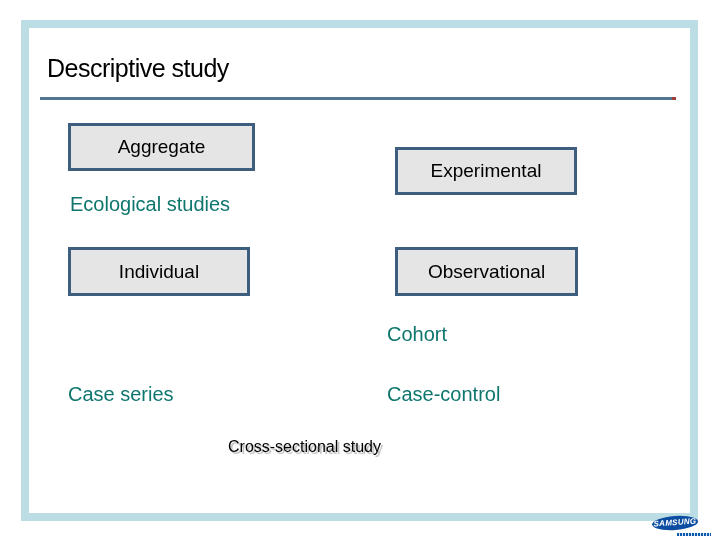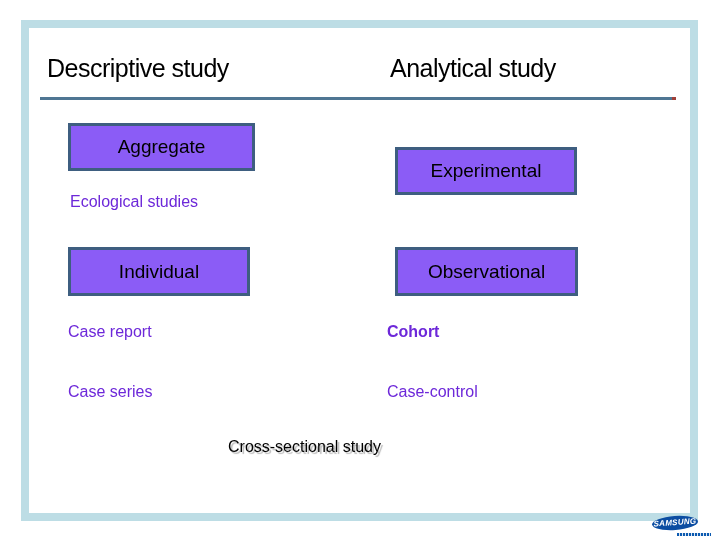--- a/index.html
+++ b/index.html
@@ -44,44 +44,44 @@
   .divider-tip {
     position: absolute;
     left: 672px;
     top: 97px;
     width: 4px;
     height: 3px;
     background: #a04038;
   }
   .node-box {
     position: absolute;
-    background: #8b5cf6;
+    background: #e5e5e5;
     border: 3px solid #3e5e80;
     display: flex;
     align-items: center;
     justify-content: center;
     font-size: 19px;
     color: #000000;
     box-sizing: border-box;
     white-space: nowrap;
   }
   .box-aggregate     { left: 68px;  top: 123px; width: 187px; height: 48px; }
   .box-experimental  { left: 395px; top: 123px; width: 182px; height: 48px; margin-top: 24px; }
   .box-individual    { left: 68px;  top: 247px; width: 182px; height: 49px; }
   .box-observational { left: 395px; top: 247px; width: 183px; height: 49px; }
   .plain-label {
     position: absolute;
-    font-size: 16px;
-    color: #6d28d9;
+    font-size: 20px;
+    color: #0f766e;
     white-space: nowrap;
   }
   .lbl-ecological   { left: 70px;  top: 193px; }
   .lbl-controlled   { left: 397px; top: 193px; }
   .lbl-case-report  { left: 68px;  top: 323px; }
-  .lbl-cohort       { left: 387px; top: 323px; font-weight: bold; }
+  .lbl-cohort       { left: 387px; top: 323px; }
   .lbl-case-series  { left: 68px;  top: 383px; }
   .lbl-case-control { left: 387px; top: 383px; }
   .footer-label {
     position: absolute;
     left: 228px;
     top: 438px;
     font-size: 16px;
     color: #000000;
     white-space: nowrap;
     text-shadow: 2px 2px 1px #b8b8b8;
@@ -118,37 +118,35 @@
 </style>
 </head>
 <body>
 
 <div class="page">
 
   <div class="frame"></div>
 
   <div class="col-header hdr-left">Descriptive study</div>
 
-  <div class="col-header hdr-right">Analytical study</div>
 
   <div class="divider"></div>
   <div class="divider-tip"></div>
 
   <div class="node-box box-aggregate">Aggregate</div>
 
   <div class="node-box box-experimental">Experimental</div>
 
   <div class="plain-label lbl-ecological">Ecological studies</div>
 
 
   <div class="node-box box-individual">Individual</div>
 
   <div class="node-box box-observational">Observational</div>
 
-  <div class="plain-label lbl-case-report">Case report</div>
 
   <div class="plain-label lbl-cohort">Cohort</div>
 
   <div class="plain-label lbl-case-control">Case-control</div>
 
   <div class="plain-label lbl-case-series">Case series</div>
 
   <div class="footer-label">Cross-sectional study</div>
 
   <div class="samsung-logo">

